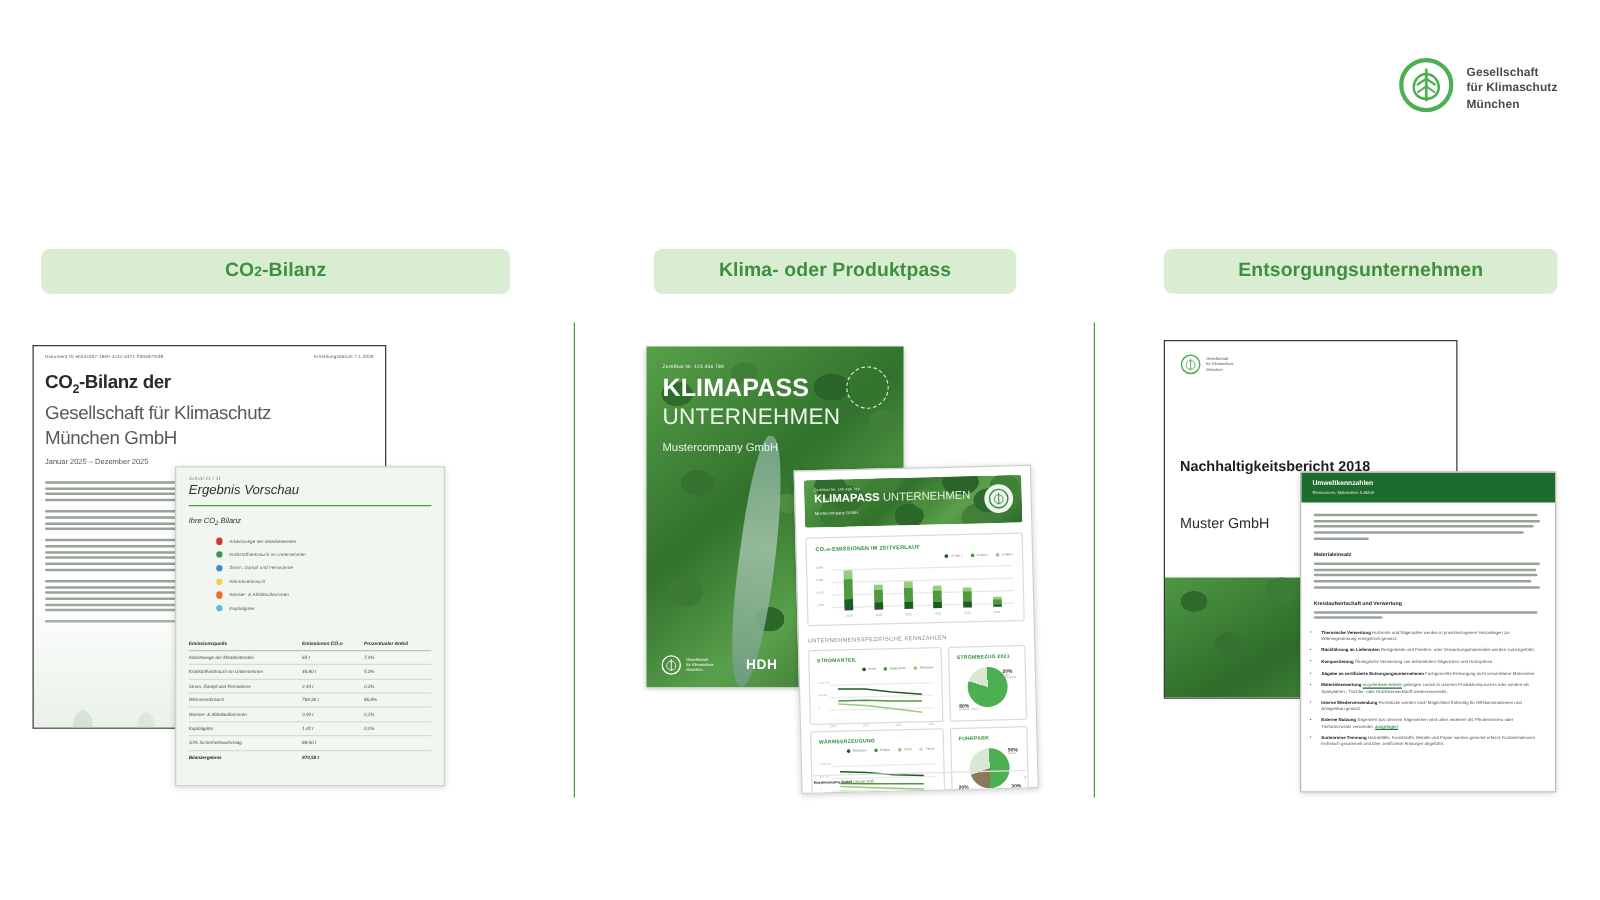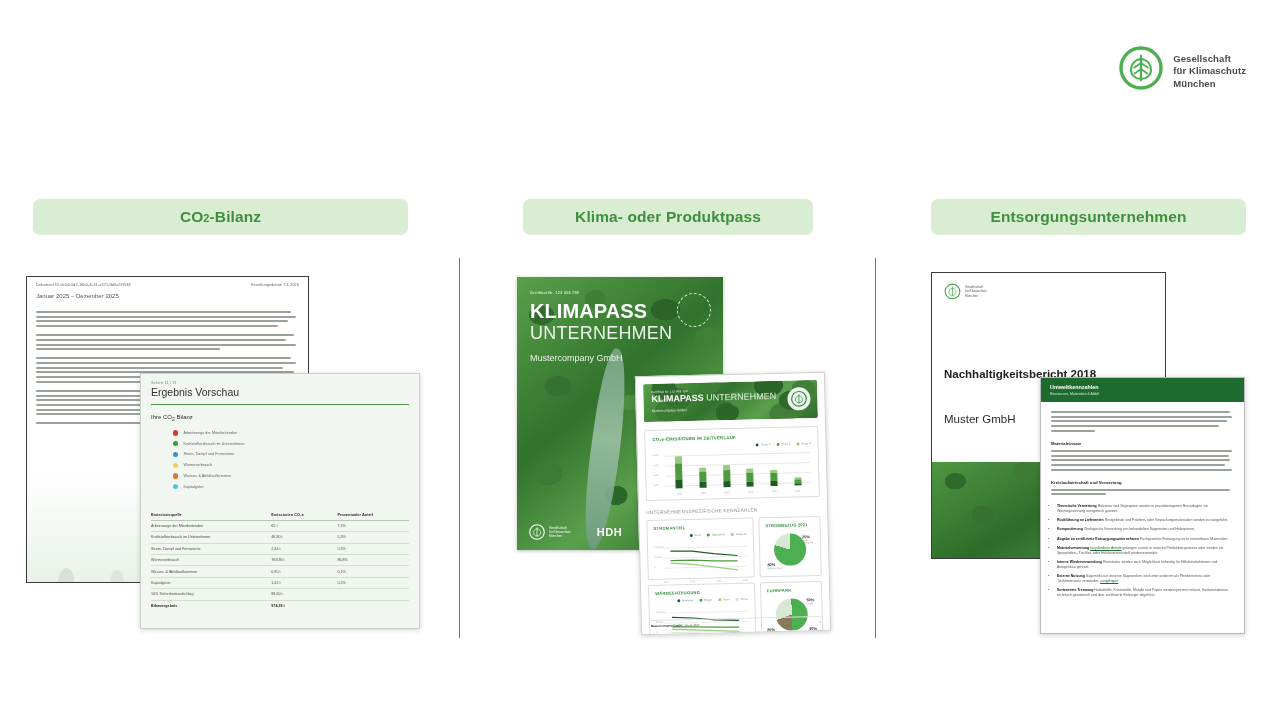--- a/index.html
+++ b/index.html
@@ -78,23 +78,24 @@
       radial-gradient(ellipse 17px 30px at 32% 100%, #d6e4d6 40%, transparent 41%),
       radial-gradient(ellipse 22px 40px at 52% 100%, #cbdccc 40%, transparent 41%),
       radial-gradient(ellipse 16px 28px at 70% 100%, #d8e6d8 40%, transparent 41%),
       radial-gradient(ellipse 20px 36px at 88% 100%, #d0e0d1 40%, transparent 41%),
       linear-gradient(to bottom, rgba(255,255,255,0) 0%, #e6efe5 100%);
     opacity: .85;
   }
 
   
   #ergebnis {
-    left: 140px; top: 373px; width: 280px; height: 256px;
+    left: 140px; top: 373px; width: 216px; height: 256px;
     background: #f2f6f0; border: 1px solid #c9d4c7;
     box-shadow: 0 1px 5px rgba(0,0,0,.18);
+    font-style: italic;
   }
   #ergebnis .forest-bg {
     position: absolute; inset: 0;
     background:
       radial-gradient(ellipse 16px 46px at 12% 115%, #e2ebe0 45%, transparent 46%),
       radial-gradient(ellipse 14px 40px at 28% 118%, #e6eee4 45%, transparent 46%),
       radial-gradient(ellipse 18px 52px at 46% 112%, #e0eade 45%, transparent 46%),
       radial-gradient(ellipse 15px 44px at 64% 118%, #e7efe5 45%, transparent 46%),
       radial-gradient(ellipse 17px 48px at 82% 114%, #e3ece1 45%, transparent 46%),
       radial-gradient(ellipse 14px 40px at 95% 118%, #e8f0e6 45%, transparent 46%);
@@ -310,20 +311,25 @@
 </div>
 
 <div class="divider" id="div-1"></div>
 <div class="divider" id="div-2"></div>
 
 <div class="sheet" id="co2-cover">
   <div class="forest"></div>
   <div class="meta">
     <span>Dokument ID eb54c0d7-16b0-4c31-a371-ffd0a97f538</span>
     <span>Erstellungsdatum 7.1.2026</span>
+  </div>
+  <div class="title">
+    <div class="l1">CO<sub>2</sub><span>-Bilanz der</span></div>
+    <div class="l2">Gesellschaft für Klimaschutz</div>
+    <div class="l3">München GmbH</div>
   </div>
   <div class="daterange">Januar 2025 – Dezember 2025</div>
   <div class="body">
     <div class="para">
       <div class="tl" style="width:97%"></div>
         <div class="tl" style="width:99%"></div>
       <div class="tl" style="width:96%"></div>
         <div class="tl" style="width:92%"></div>
     </div>
     <div class="para">

